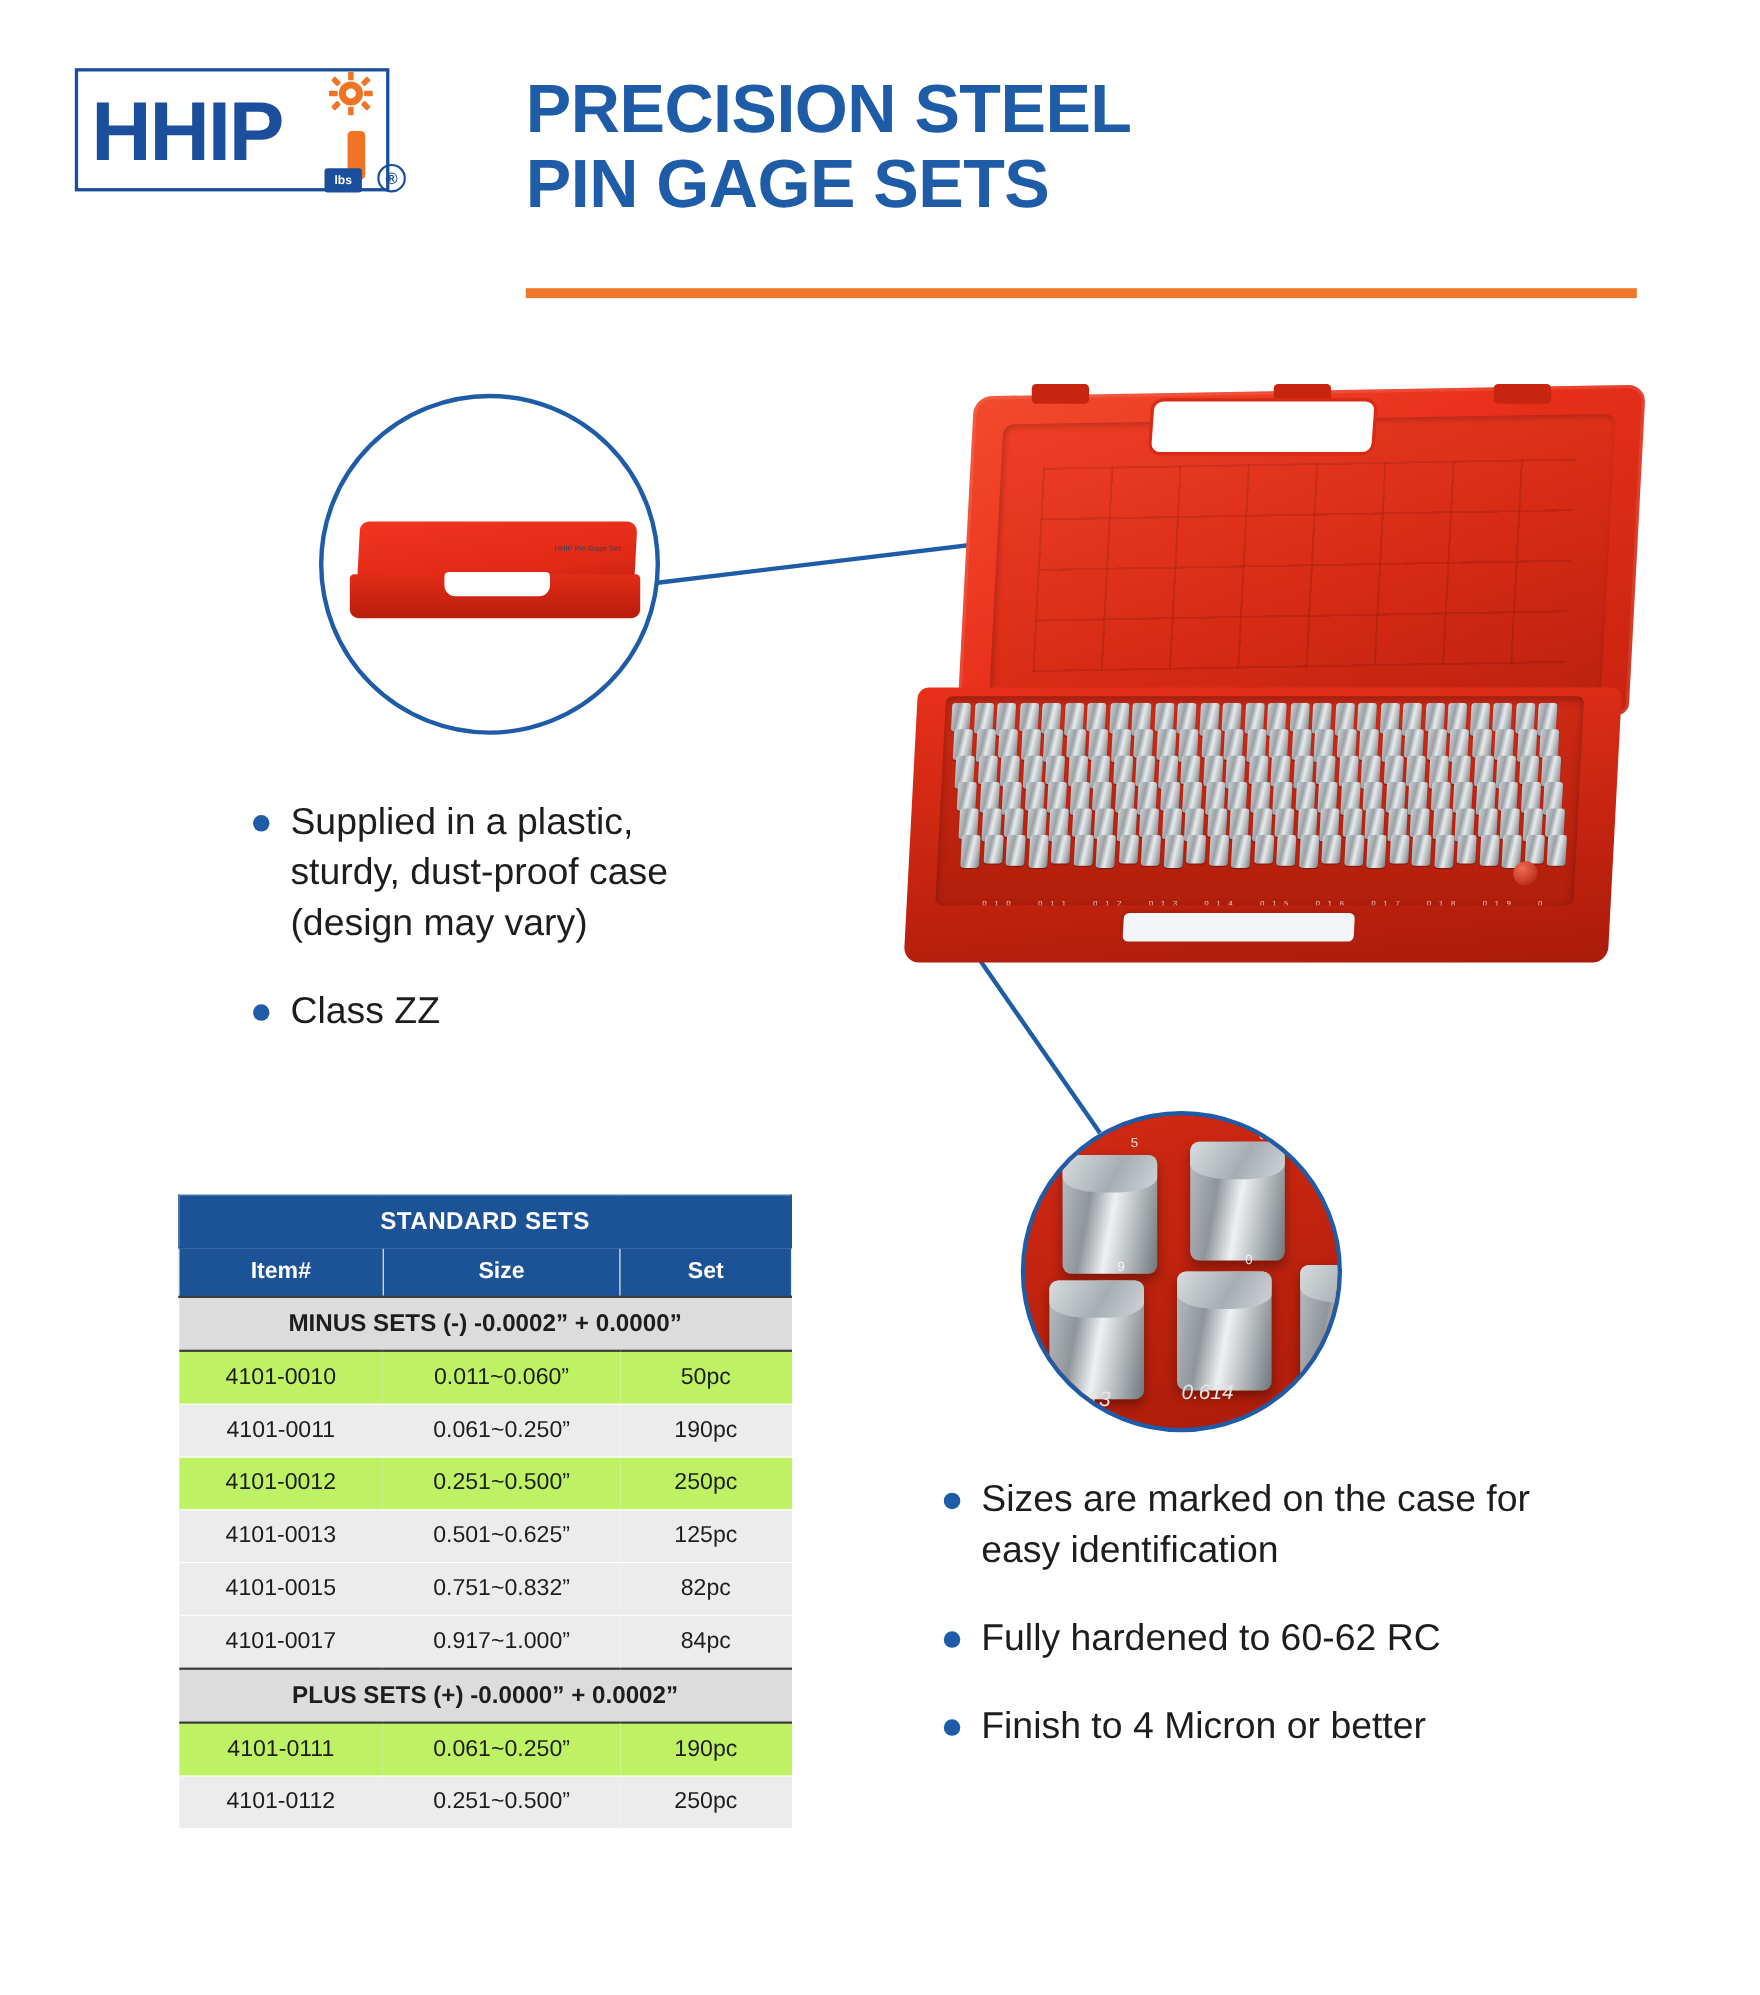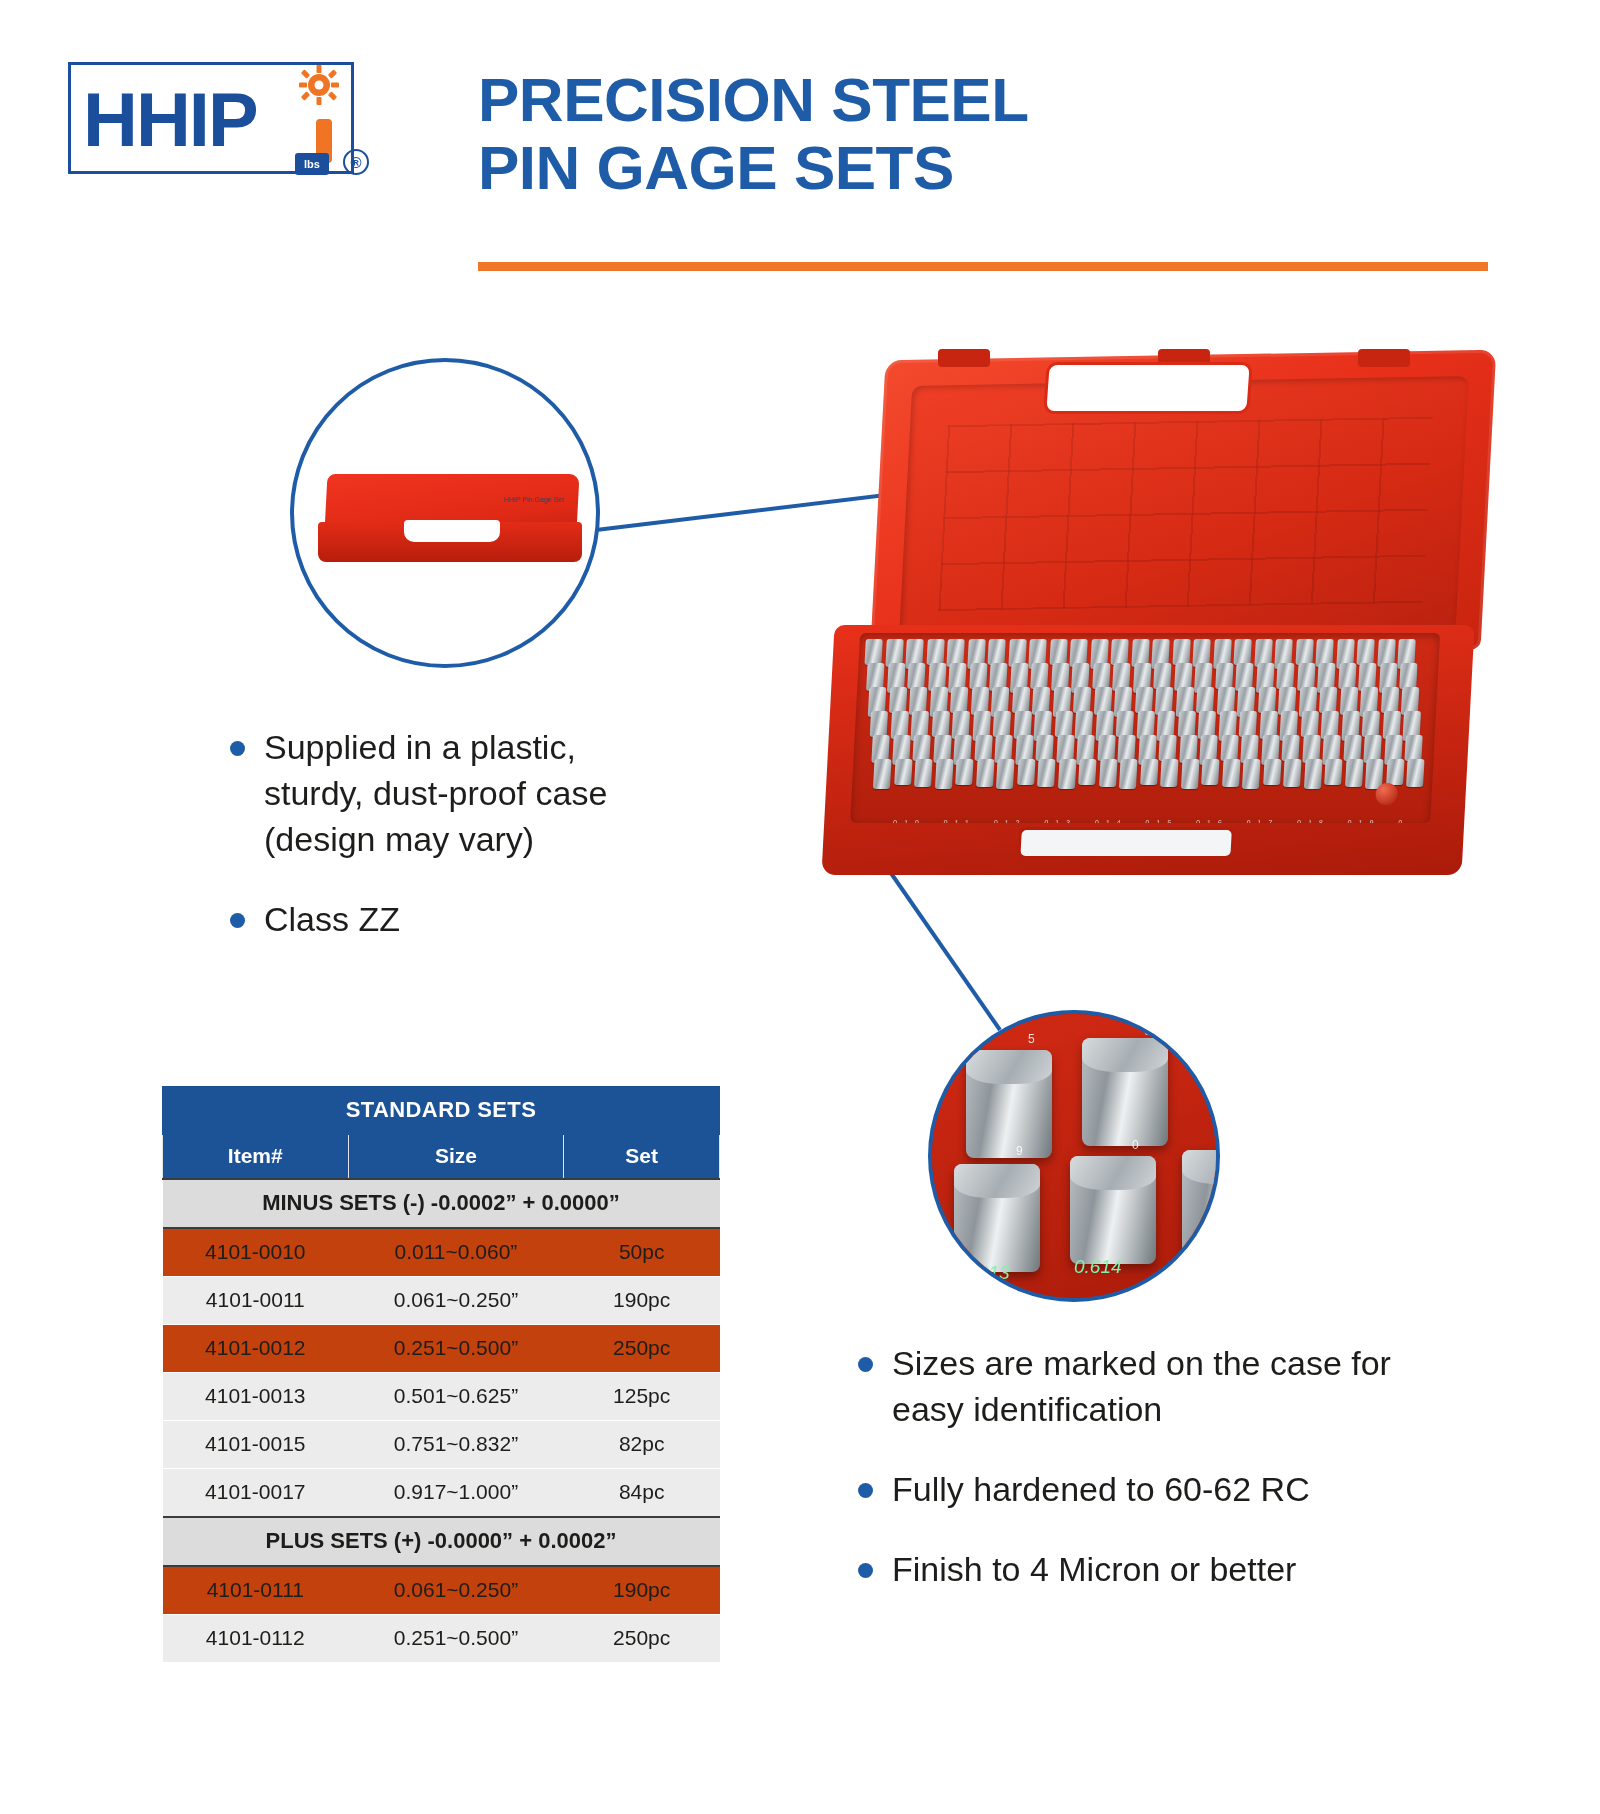--- a/index.html
+++ b/index.html
@@ -205,21 +205,21 @@
     padding: 10px 0 11px;
     border-top: 2px solid #3c3c3b;
     border-bottom: 2px solid #3c3c3b;
     color: #1d1d1b;
   }
   table.sets td {
     text-align: center;
     padding: 11px 0 12px;
     border-bottom: 1px solid #ffffff;
   }
-  table.sets tr.odd td { background: #c2410c; }
+  table.sets tr.odd td { background: #bef264; }
   table.sets tr.even td { background: #ececec; }
   .c-item { width: 186px; }
   .c-size { width: 216px; }
   .c-set  { width: 156px; }
 
   
   .case-open {
     position: absolute;
     left: 828px; top: 355px;
     width: 680px; height: 560px;
@@ -353,21 +353,21 @@
   }
   .cp-pin::before {
     content: "";
     position: absolute; left: 0; top: 0;
     width: 86px; height: 34px;
     border-radius: 8px 8px 40% 40%;
     background: linear-gradient(120deg,#d8dcde,#a7aeb3 55%,#cfd4d7);
   }
   .cp-label {
     position: absolute;
-    color: #86efac;
+    color: #e5e5e5;
     font-size: 19px;
     font-style: italic;
   }
   .cp-small {
     position: absolute;
     color: #ffffff;
     font-size: 12px;
     opacity: 0.85;
   }
 

